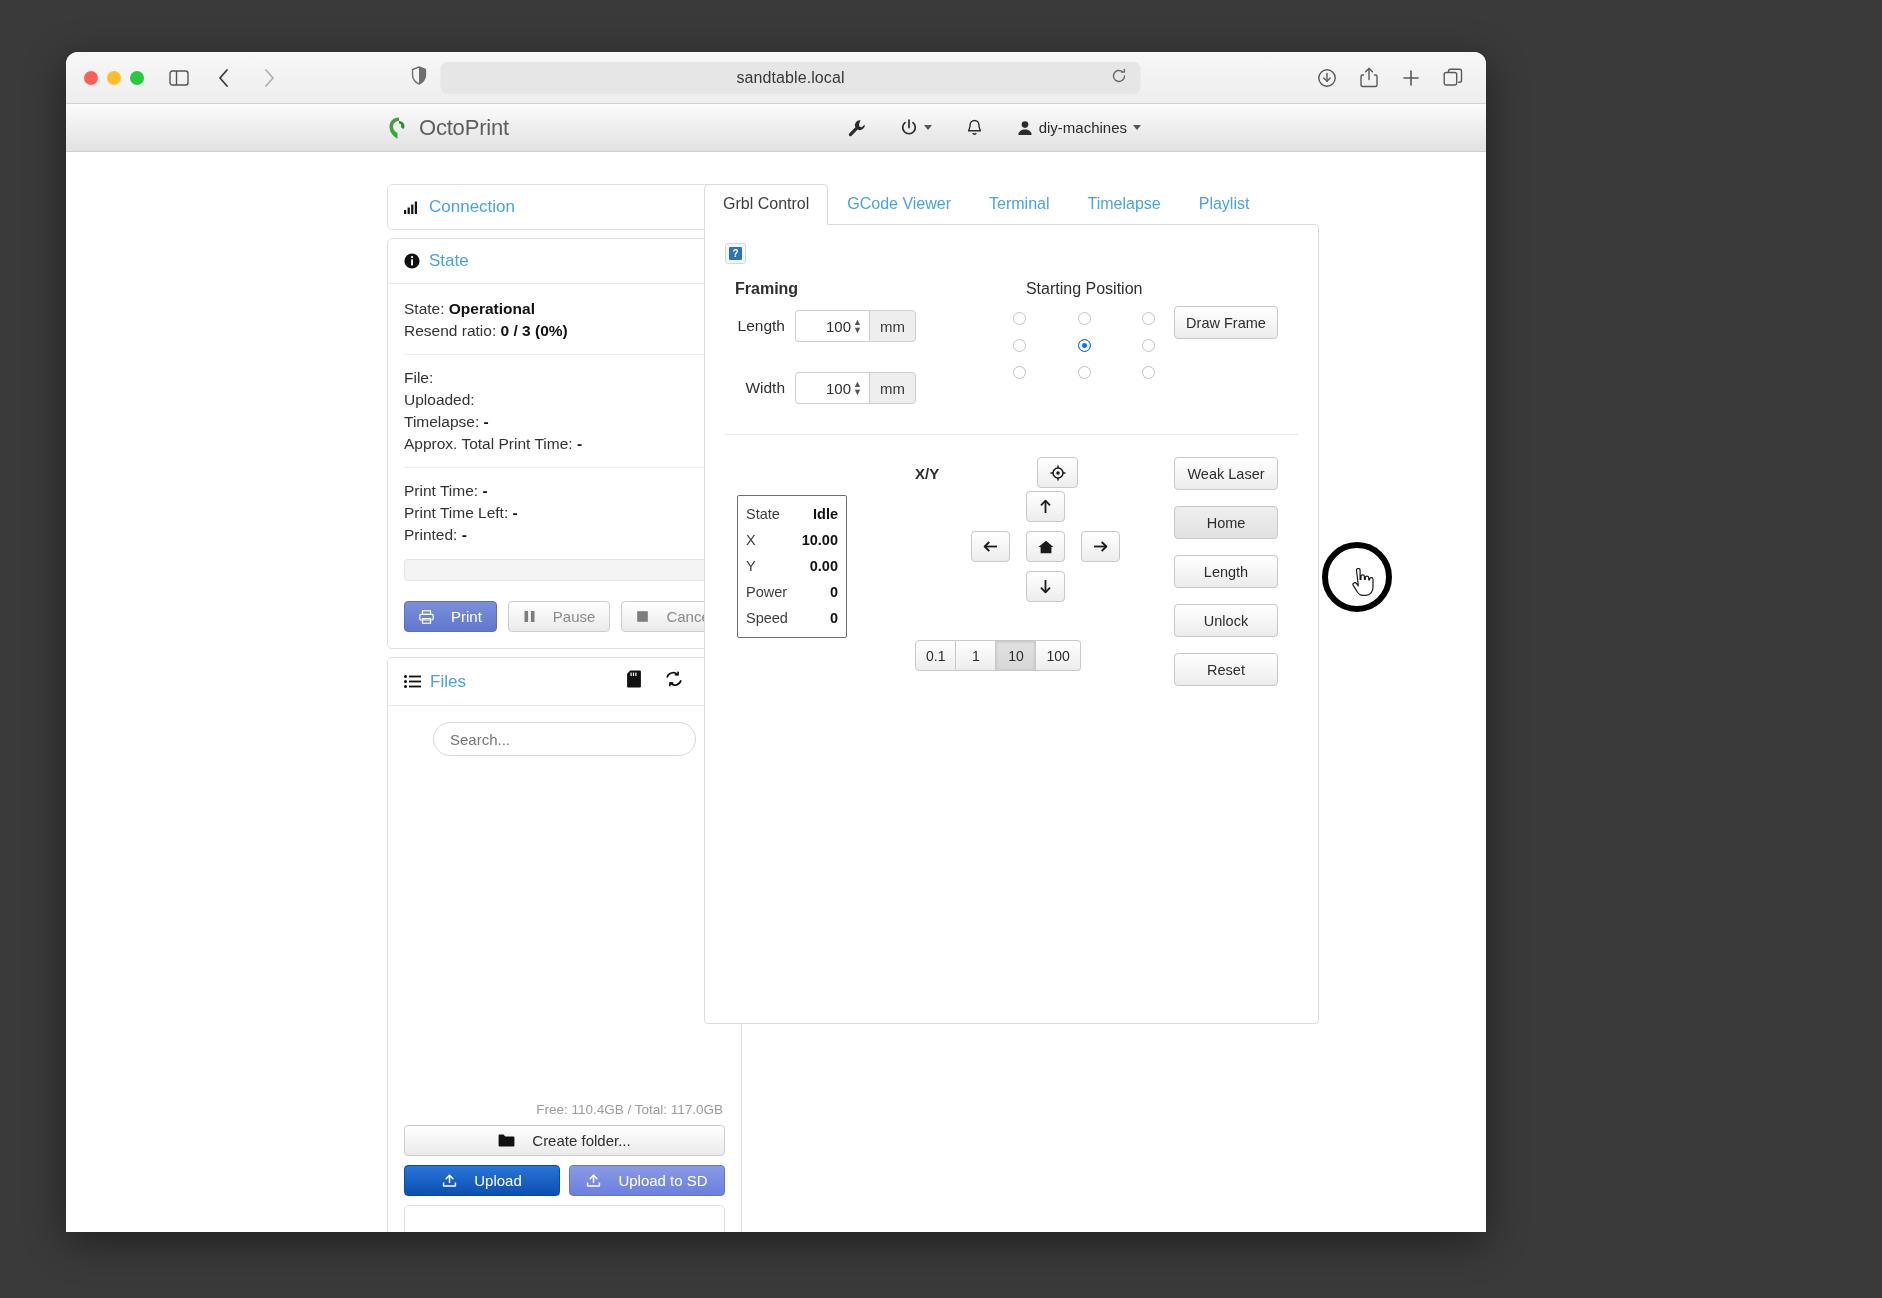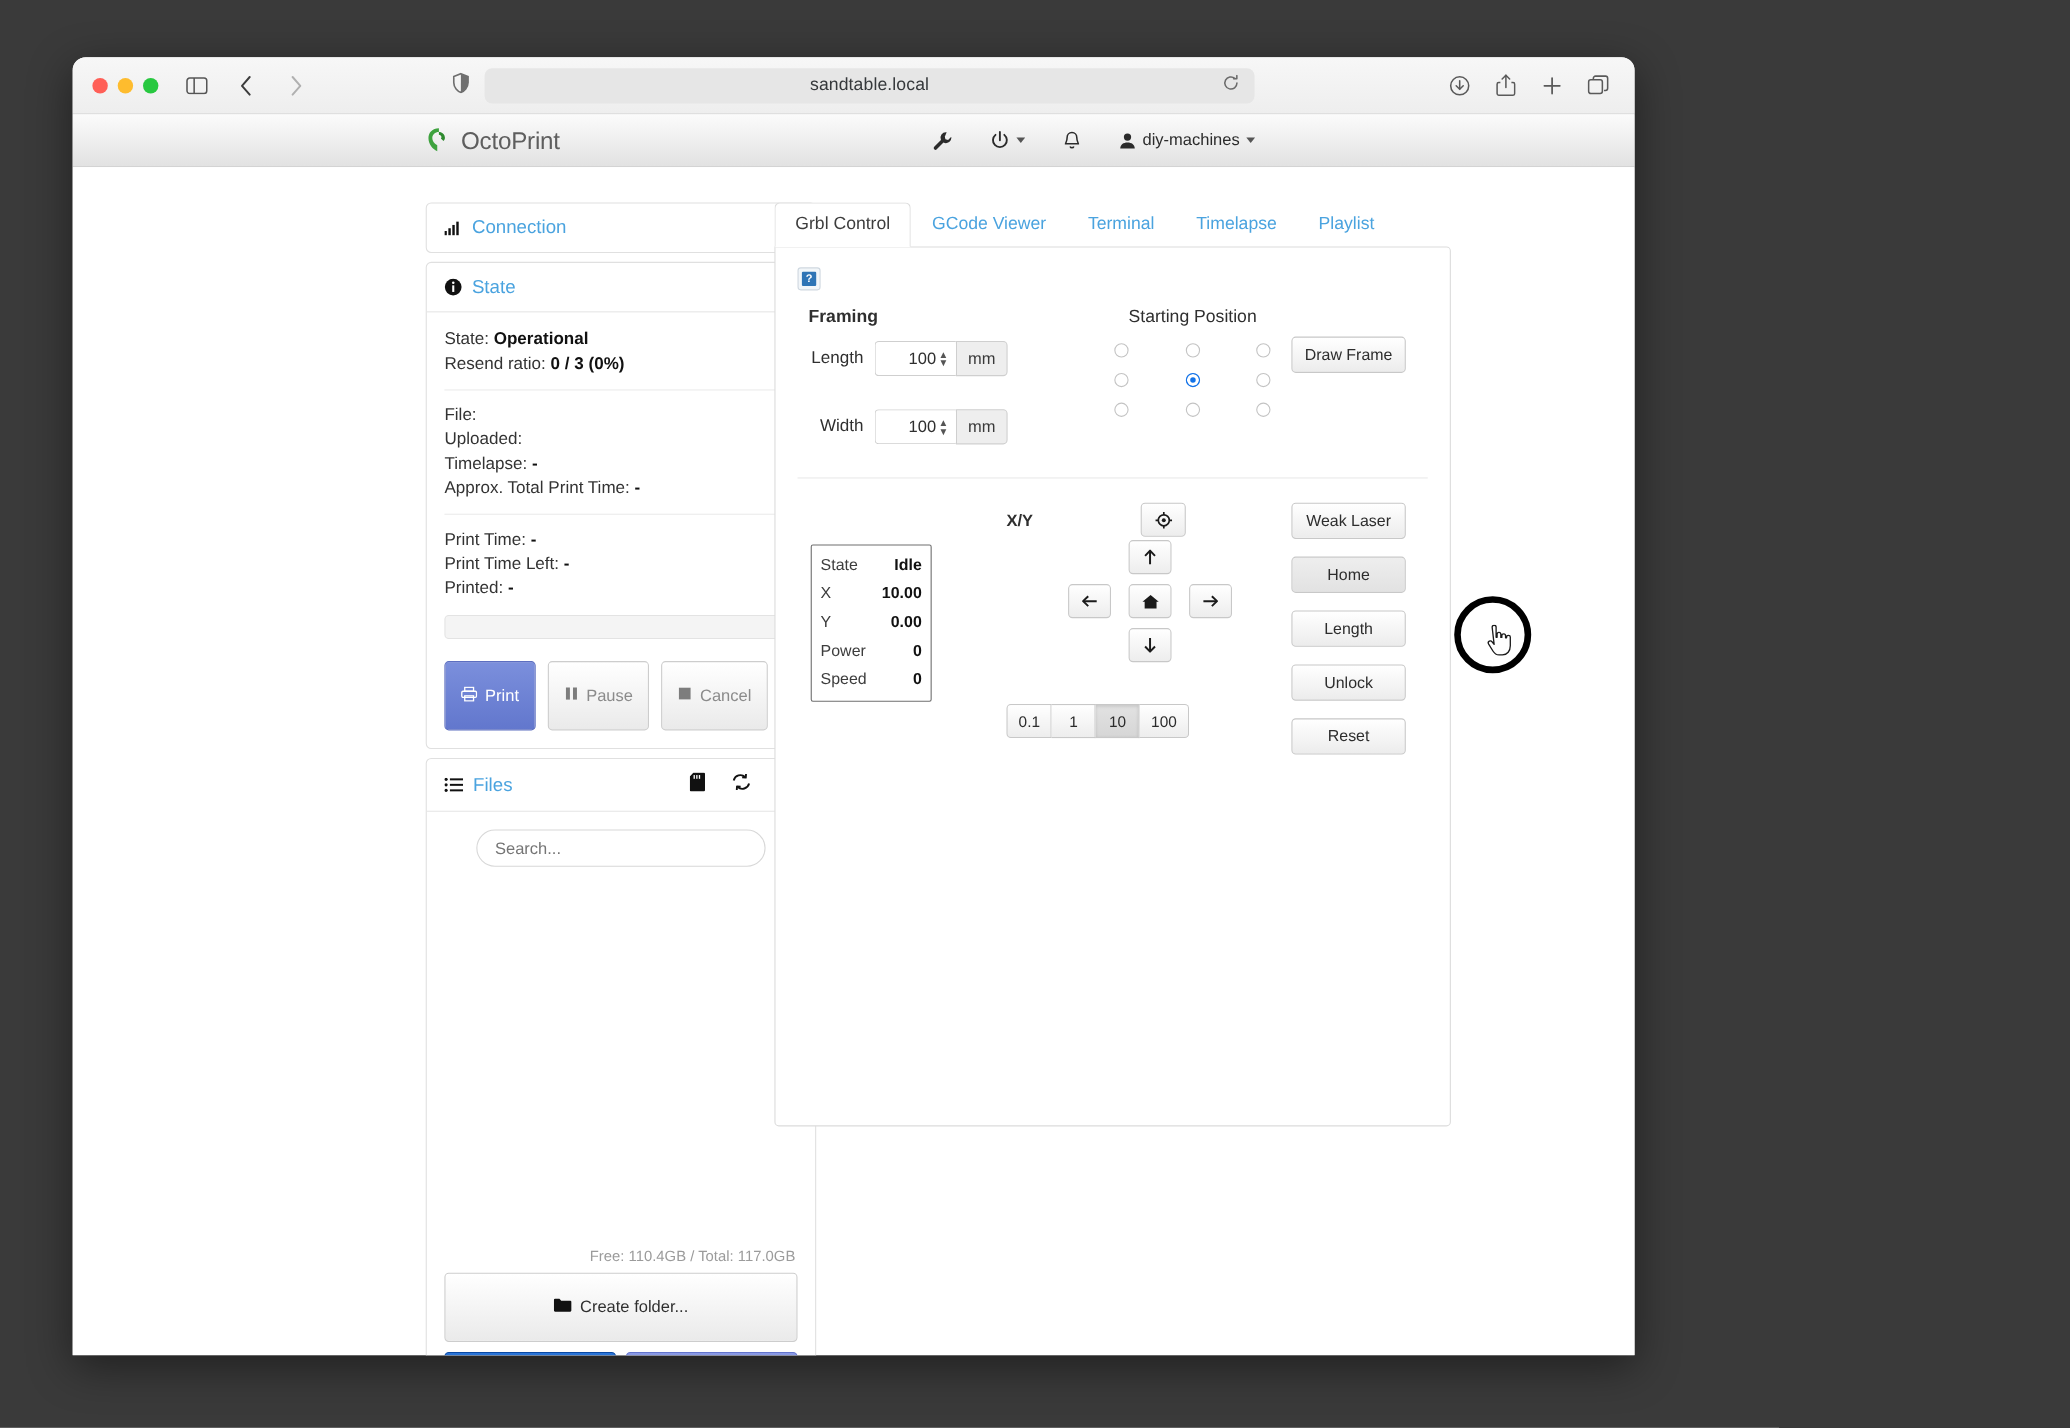--- a/index.html
+++ b/index.html
@@ -64,21 +64,21 @@
   
   .op-navbar{
     height:48px;
     background:linear-gradient(#fbfbfb,#e2e2e2);
     border-bottom:1px solid #cfcfcf;
     display:flex; align-items:center;
     position:relative;
   }
   .op-brand{
     position:absolute; left:322px;
-    display:flex; align-items:flex-start; gap:9px;
+    display:flex; align-items:center; gap:9px;
     font-size:22px; color:#5e5e5e; font-weight:400; letter-spacing:-.2px;
   }
   .op-logo{ width:22px; height:24px; display:block; }
   .op-nav-right{
     position:absolute; right:345px;
     display:flex; align-items:center; gap:34px;
     color:#333;
   }
   .op-nav-item{ display:flex; align-items:center; gap:6px; font-size:15px; color:#2b2b2b; }
   .caret{ width:0;height:0;border-left:4px solid transparent;border-right:4px solid transparent;border-top:5px solid #555; display:inline-block; }
@@ -112,22 +112,22 @@
   .hrsep{ border:0; border-top:1px solid #ececec; margin:13px 0 12px; }
 
   .progress-bar{
     height:22px; background:#f4f4f4; border:1px solid #e3e3e3;
     border-radius:4px; margin-top:14px;
   }
   .btn-row{ display:flex; gap:11px; margin-top:20px; }
   .btn{
     border:1px solid #cdcdcd; border-radius:4px;
     background:linear-gradient(#ffffff,#eaeaea);
-    font-size:15px; color:#2f2f2f; padding:22px 14px;
-    display:inline-flex; align-items:flex-start; gap:7px;
+    font-size:15px; color:#2f2f2f; padding:6px 14px;
+    display:inline-flex; align-items:center; gap:17px;
     cursor:pointer; white-space:nowrap;
     font-family:"Liberation Sans", sans-serif;
   }
   .btn-print{
     background:linear-gradient(#7b8fdc,#6277cd);
     border-color:#5c6ec0; color:#fff;
   }
   .btn-muted{ color:#8b8b8b; }
 
   .search-wrap{ padding:16px 16px 10px; display:flex; justify-content:center; }

